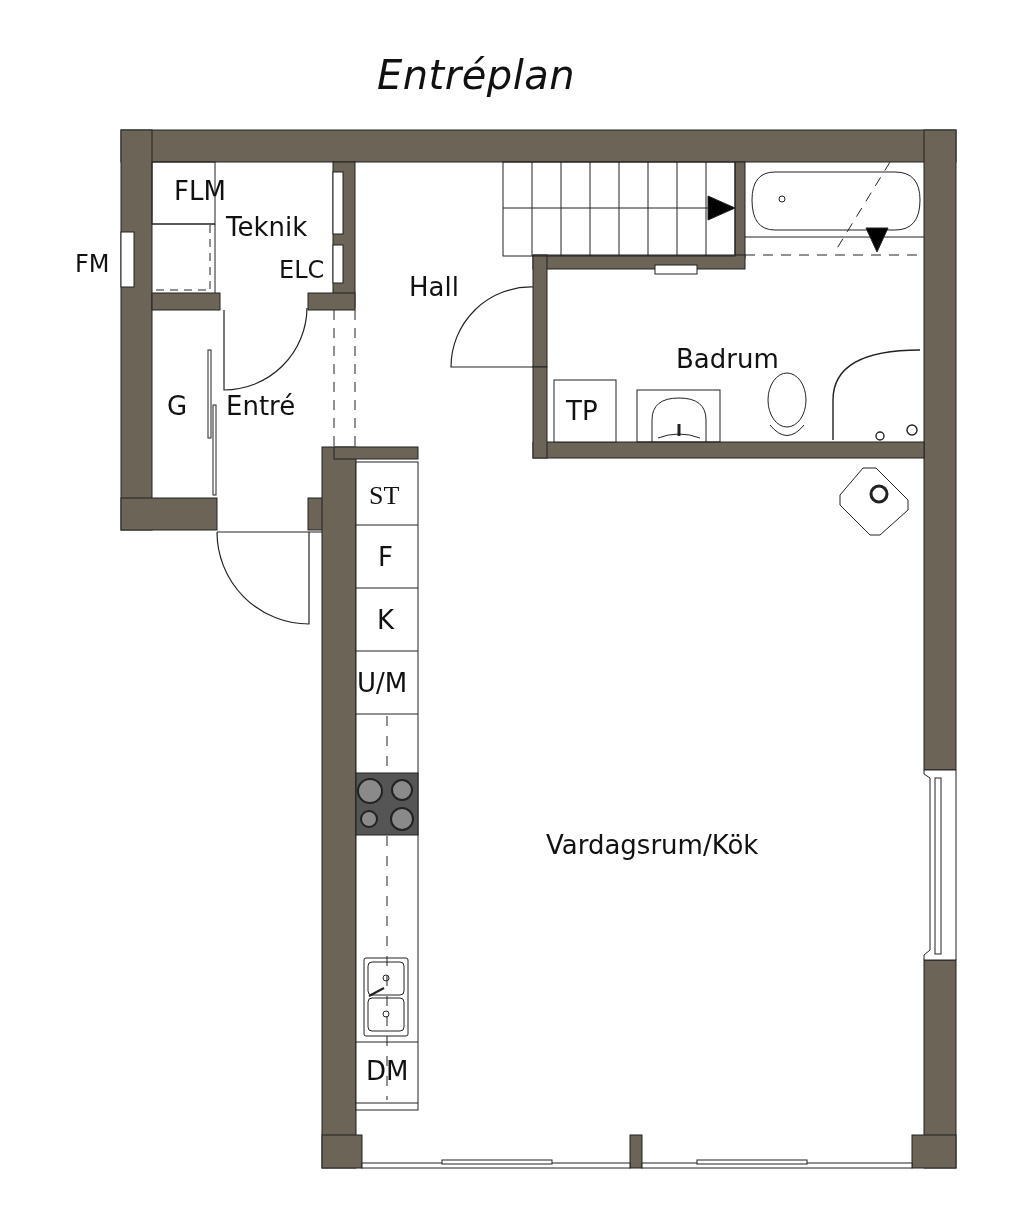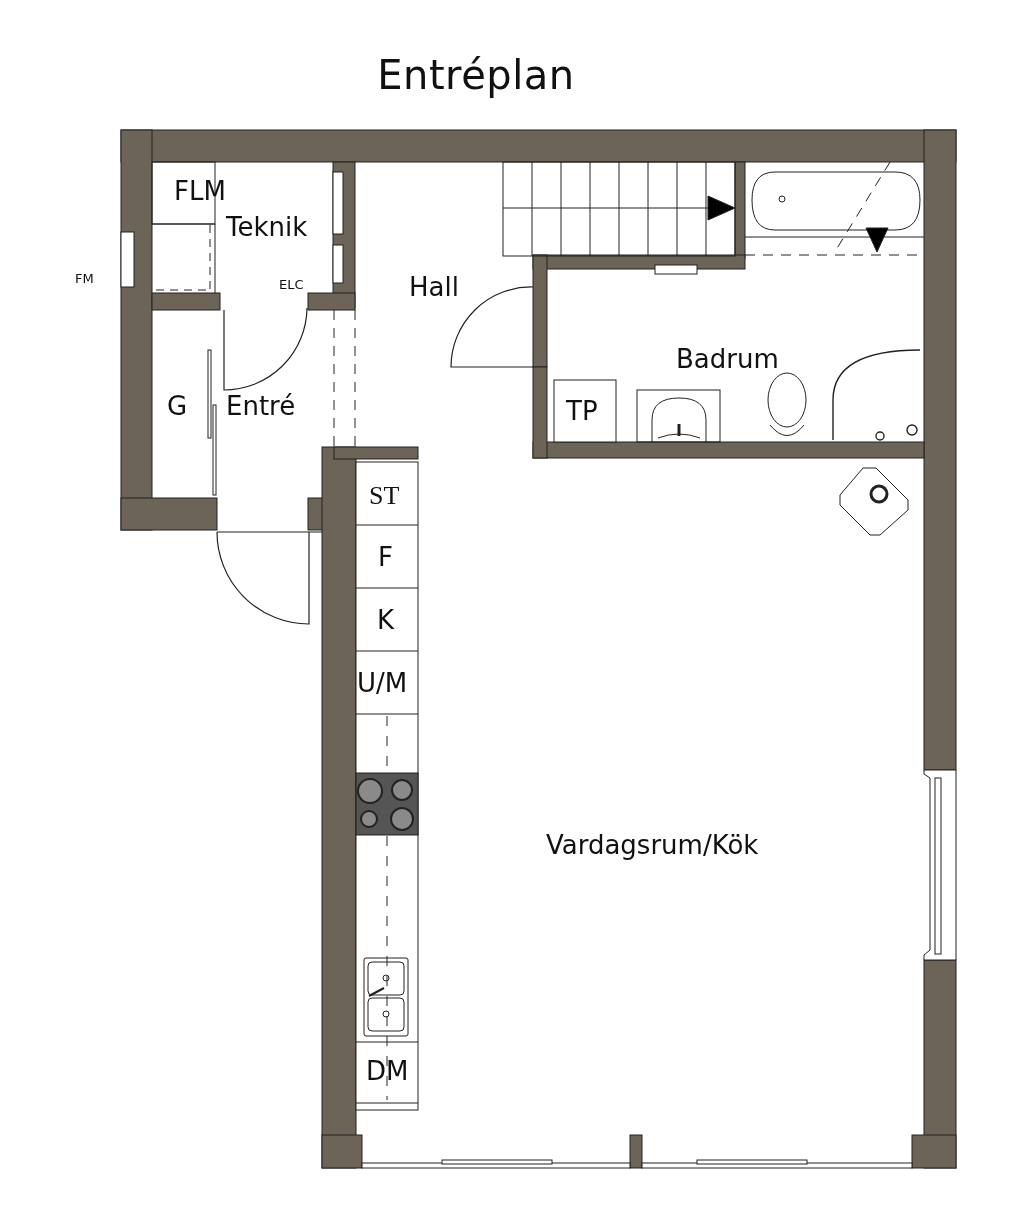--- a/index.html
+++ b/index.html
@@ -1,21 +1,21 @@
 <!DOCTYPE html>
 <html><head>
 <meta charset="utf-8">
 <style>
   html, body { margin:0; padding:0; background:#ffffff; }
   body { width:1024px; height:1230px; position:relative; overflow:hidden; font-family:"DejaVu Sans", sans-serif; }
   #plan { position:absolute; left:0; top:0; }
-  .title { position:absolute; left:0; width:952px; top:52px; text-align:center; font-size:40px; color:#111; letter-spacing:0.5px; }
+  .title { position:absolute; left:0; width:952px; top:52px; text-align:center; font-size:40px; color:#111; letter-spacing:0.5px;font-style:italic; }
   .lbl { position:absolute; color:#111; white-space:nowrap; }
   .big { font-size:26px; }
-  .sm { font-size:13px;margin-top:21px; }
+  .sm { font-size:24px; }
 </style>
 </head>
 <body>
 
 <svg id="plan" width="1024" height="1230" viewBox="0 0 1024 1230" xmlns="http://www.w3.org/2000/svg">
   <g fill="#6b6457" stroke="#222" stroke-width="1">
 
     <rect x="121" y="130" width="835" height="32"></rect>
 
     <rect x="121" y="130" width="31" height="400"></rect>

